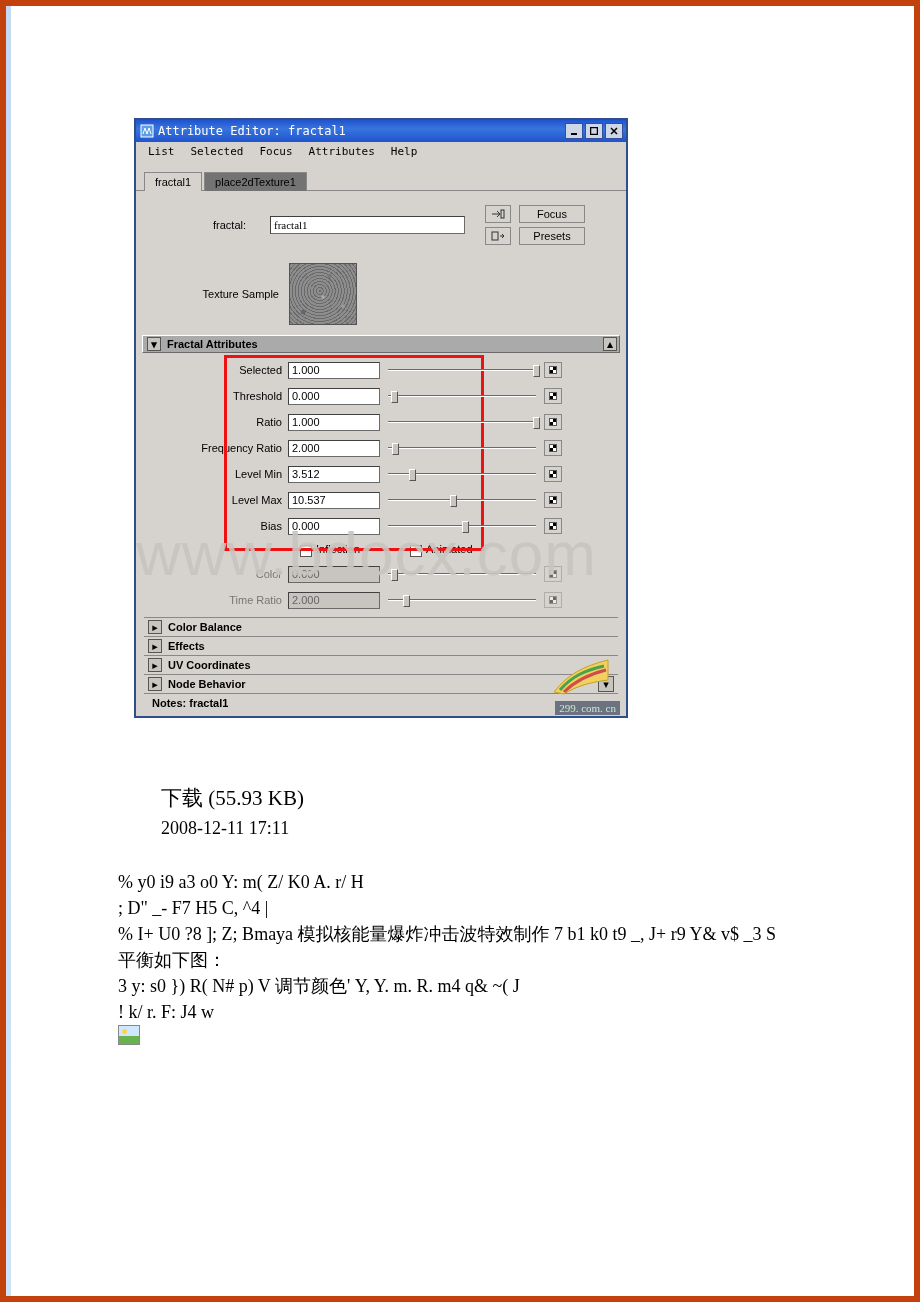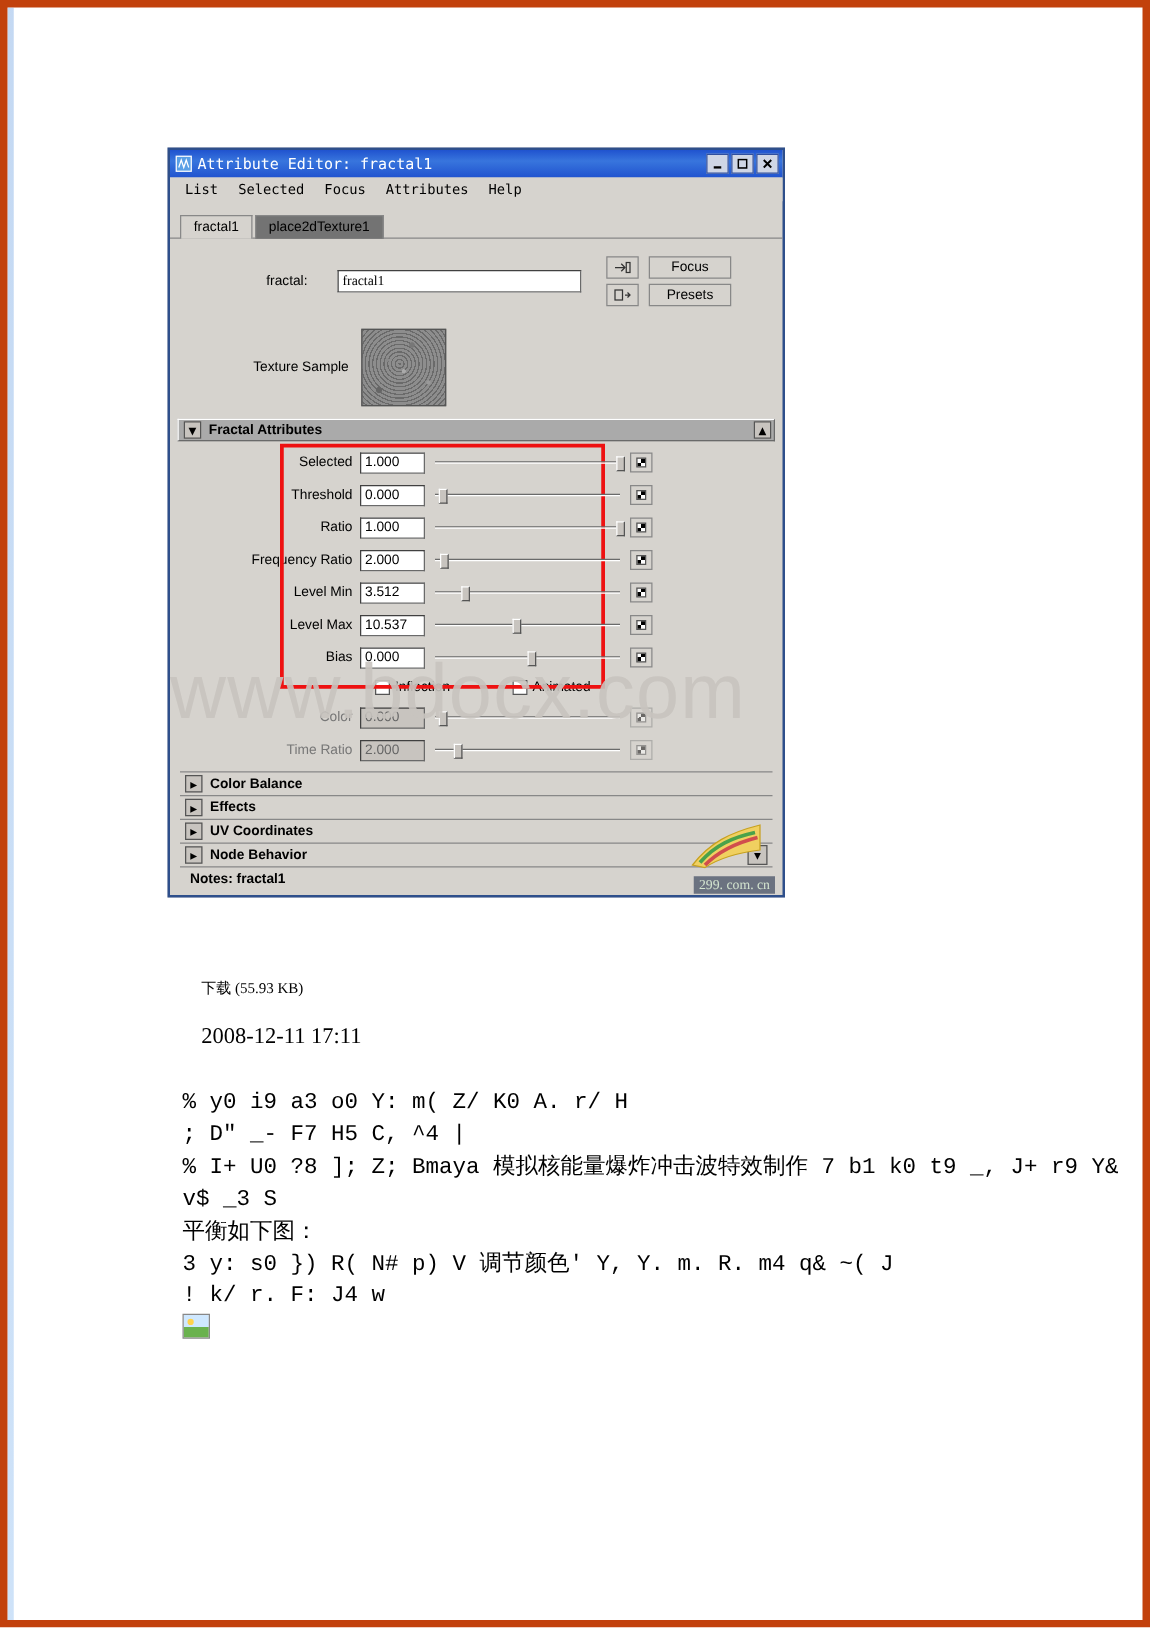--- a/index.html
+++ b/index.html
@@ -86,21 +86,21 @@
     position:absolute; right:2px; width:14px;height:14px; border:1px solid #555; background:#c8c4bf;
     display:inline-flex;align-items:center;justify-content:center;
   }
 
   .attr-section { padding: 4px 6px 4px 6px; position:relative; }
   .redbox { position:absolute; left:80px; top:2px; width:260px; height:196px; border:3px solid #e11; pointer-events:none; }
 
   .attr-row { display:flex; align-items:center; height:26px; }
   .attr-label { width:138px; text-align:right; padding-right:6px; }
   .attr-input {
-    width:52px; height:17px; border:1px solid #6a6a6a; border-top-color:#404040; border-left-color:#404040;
+    width:92px; height:17px; border:1px solid #6a6a6a; border-top-color:#404040; border-left-color:#404040;
     background:#fff; padding:1px 3px; font-size:11px;
   }
   .attr-input.disabled { background:#c8c4bf; color:#666; }
   .slider {
     flex:0 0 148px; height:16px; margin:0 8px; position:relative;
   }
   .slider .track {
     position:absolute; left:0; right:0; top:7px; height:2px;
     border-top:1px solid #6a6a6a; border-bottom:1px solid #fff;
   }
@@ -125,23 +125,23 @@
     width:14px;height:14px; border:1px solid #555; background:#c8c4bf;
     display:inline-flex;align-items:center;justify-content:center; margin-right:6px;
   }
   .collapsed-section .lbl { font-weight:bold; }
 
   .notes-row { border-top:1px solid #888; padding:3px 8px; font-weight:bold; }
   .corner-img { position:absolute; right:4px; bottom:18px; }
   .stamp { position:absolute; right:6px; bottom:1px; background:#6b7280; color:#d3e4cf; font-size:11px; padding:1px 4px; font-family: Tahoma;}
   .watermark { position:absolute; left:130px; top:512px; font-size: 62px; color:#c8c4bf; font-weight: 300; letter-spacing: 1px; pointer-events:none; font-family: Arial; opacity:0.9;}
 
-  .below-text { position:absolute; left:155px; top:774px; font-family: SimSun, serif; font-size:12px; line-height: 1.8; }
+  .below-text { position:absolute; left:155px; top:774px; font-family: SimSun, serif; font-size:21px; line-height: 1.8; }
   .below-text2 { position:absolute; left:155px; top:812px; font-family: Tahoma; font-size:18px;}
-  .codeblock { position:absolute; left:112px; top:864px; font-family: Liberation Mono, monospace; font-size:18px; line-height:1.44;margin-left:28px; }
+  .codeblock { position:absolute; left:112px; top:864px; font-family: Liberation Serif, serif; font-size:18px; line-height:1.44; }
   .img-placeholder { display:inline-block; width:22px; height:20px; border:1px solid #888; background: linear-gradient(#cfe8ff 0 55%, #6ab24e 55%); position:relative;}
   .img-placeholder::after { content:''; position:absolute; width:5px;height:5px; background:#ffd24d; border-radius:50%; left:3px; top:3px;}
   .sel-down { width:16px;height:16px; border:1px solid #555; background:#c8c4bf; display:inline-flex;align-items:center;justify-content:center;}
 </style>
 </head>
 <body>
 
 <div class="page">
   <div class="page-left-bar"></div>
 

